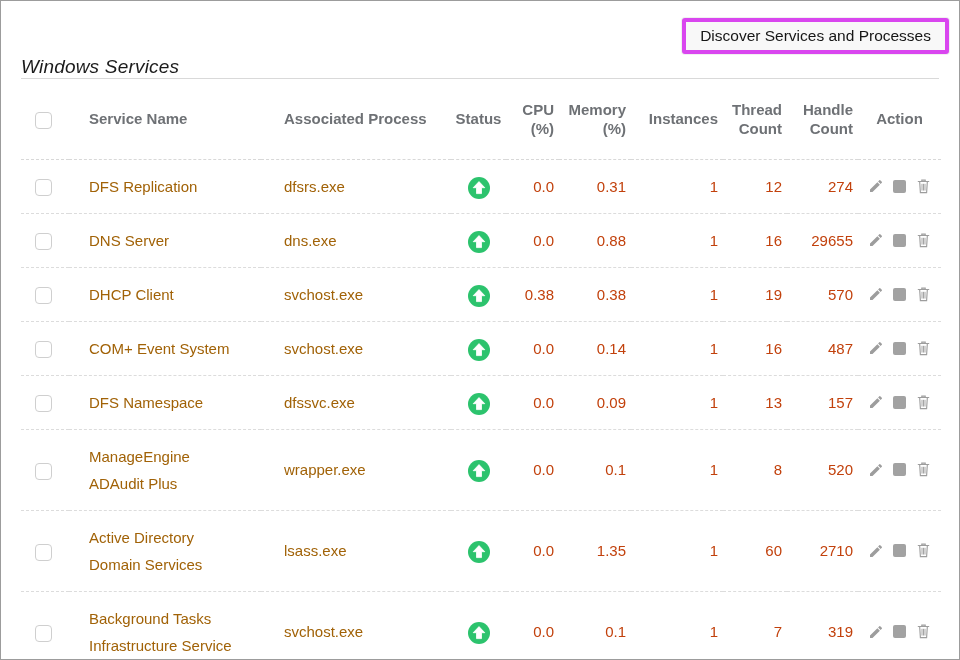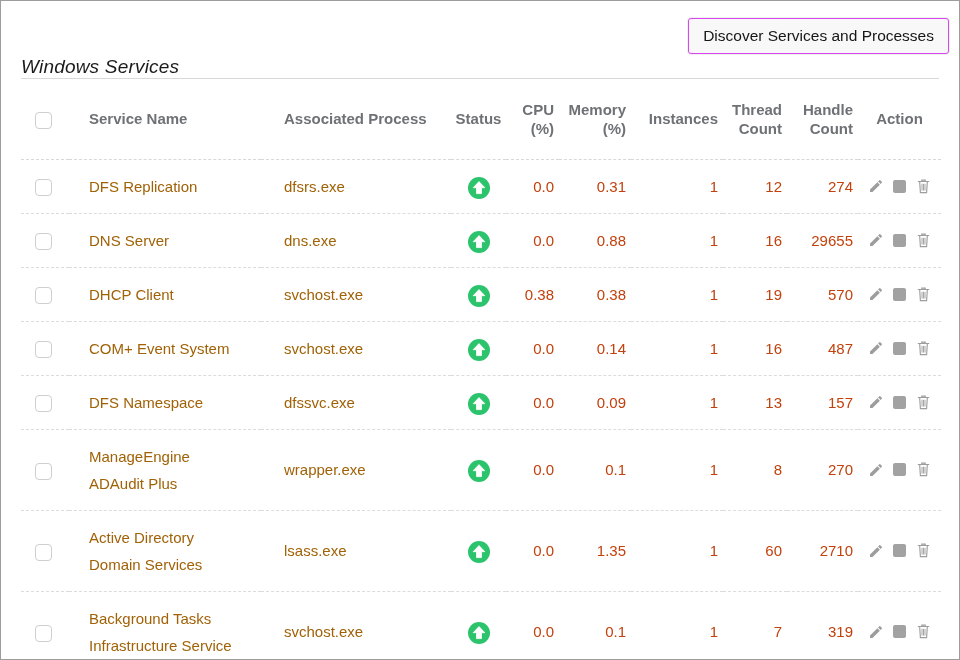--- a/index.html
+++ b/index.html
@@ -12,21 +12,21 @@
     position: relative;
     color: #1e1e1e;
   }
   .topbar { height: 55px; position: relative; }
   .discover-btn {
     position: absolute; top: 17px; right: 10px;
     height: 36px; padding: 0 14px;
     font-family: "Liberation Sans", sans-serif;
     font-size: 15.5px; color: #161616;
     background: #f8f8f8;
-    border: 1px solid #d946ef;
+    border: 4px solid #d946ef;
     border-radius: 3px;
     box-shadow: 0 0 0 1px #f0f0f0;
     cursor: pointer;
   }
   .title-row { margin: 0 20px; padding-bottom: 0; border-bottom: 1px solid #d9d9d9; font-style: italic; }
   .page-title { font-size: 19px; font-weight: 500; color: #1b1b1b; letter-spacing: 0.2px; }
 
   table.svc-table {
     width: 920px; margin: 0 20px;
     border-collapse: collapse; table-layout: fixed;
@@ -317,21 +317,21 @@
         <svg viewBox="0 0 22 22" width="22" height="22">
           <circle cx="11" cy="11" r="11" fill="#2cc36d"></circle>
           <path d="M11 4.6 L16.8 10.7 H13.5 V16.6 H8.5 V10.7 H5.2 Z" fill="#ffffff" stroke="#ffffff" stroke-width="0.8" stroke-linejoin="round"></path>
         </svg>
       </span>
     </td>
     <td class="num">0.0</td>
     <td class="num">0.1</td>
     <td class="num">1</td>
     <td class="num">8</td>
-    <td class="num">270</td>
+    <td class="num">520</td>
     <td>
       <span class="action-wrap">
         <span class="act">
           <svg viewBox="0 0 24 24" width="16" height="16" fill="#9d9d9d">
             <path d="M3 17.25V21h3.75L17.81 9.94l-3.75-3.75L3 17.25zm17.71-10.21a.996.996 0 0 0 0-1.41l-2.34-2.34a.996.996 0 0 0-1.41 0l-1.83 1.83 3.75 3.75 1.83-1.83z"></path>
           </svg>
         </span>
         <span class="act">
               <span class="stop-sq"></span>
             </span>

